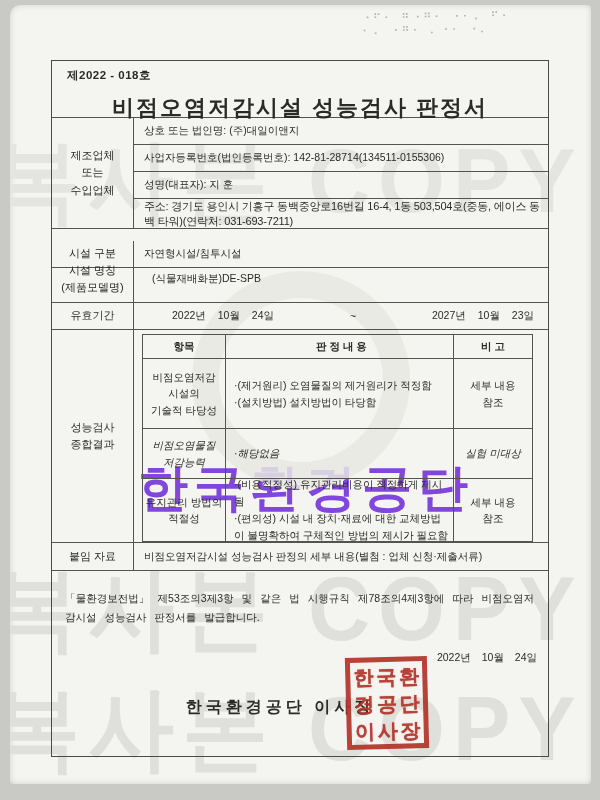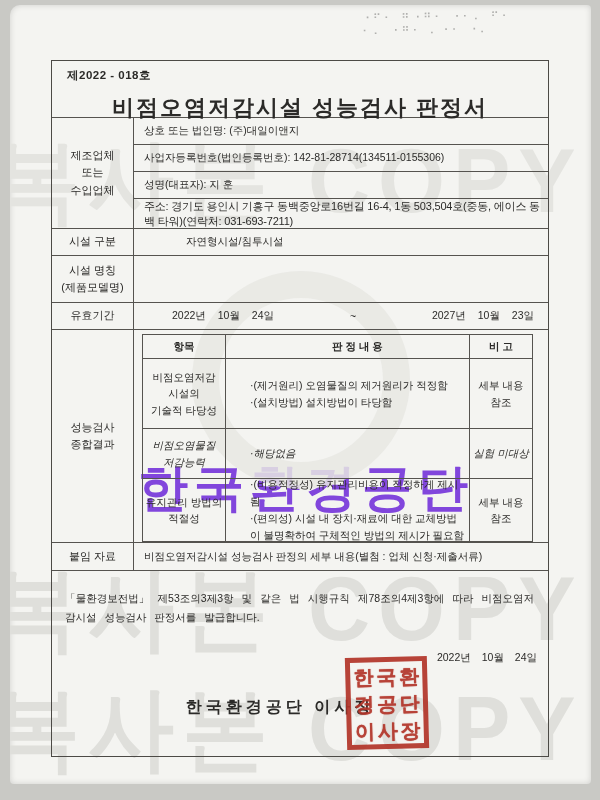--- a/index.html
+++ b/index.html
@@ -32,39 +32,39 @@
   .r-title  { top:0; height:57px; border-bottom:1px solid #55534f; display:block; }
   .doc-no   { position:absolute; left:15px; top:7px; font-size:11.5px; font-weight:600; letter-spacing:.5px; }
   .doc-title{ position:absolute; left:0; top:32px; width:100%; text-align:center; font-size:22px;
               font-weight:700; letter-spacing:2px; }
 
   .r-maker  { top:57px;  height:111px; }
   .sub { border-bottom:1px solid #55534f; display:flex; align-items:center; padding-left:10px; font-size:10.5px; }
   .sub:last-child { border-bottom:none; }
   .s1,.s2,.s3 { height:27px; } .s4 { height:29px; font-size:11px; letter-spacing:-.2px; }
 
-  .r-type   { top:168px; height:27px;gap:42px; }
+  .r-type   { top:180px; height:27px; }
   .r-name   { top:195px; height:47px;gap:8px; }
   .r-valid  { top:242px; height:27px; }
   .r-result { top:269px; height:213px; }
   .r-attach { top:482px; height:28px; }
   .r-footer { top:510px; height:185px; border-bottom:none; display:block; }
 
   .val { display:flex; align-items:center; height:100%; padding-left:10px; font-size:10.5px; }
   .valid-flex { display:flex; align-items:center; justify-content:space-between; height:100%;
                 padding:0 14px 0 38px; font-size:10.5px; word-spacing:9px; }
 
   
   .itab { position:absolute; left:8px; top:4px; width:391px; border:1px solid #55534f; font-size:10.5px; }
   .itr  { display:flex; border-bottom:1px solid #55534f; }
   .itr:last-child { border-bottom:none; }
   .c1 { width:83px;  min-width:83px;  border-right:1px solid #55534f; display:flex; align-items:center;
         justify-content:center; text-align:center; white-space:pre-line; line-height:1.55; }
   .c2 { width:228px; min-width:228px; border-right:1px solid #55534f; display:flex; align-items:center;
-        padding:4px 4px 4px 8px; white-space:pre-line; line-height:1.6;margin-left:16px; }
+        padding:4px 4px 4px 8px; white-space:pre-line; line-height:1.6; }
   .c3 { flex:1; display:flex; align-items:center; justify-content:center; text-align:center;
         white-space:pre-line; line-height:1.55; }
   .ith { height:24px; font-weight:600; }
   .ith .c1,.ith .c2,.ith .c3 { justify-content:center; }
   .ir1 { height:70px; } .ir2 { height:50px;font-style:italic; } .ir3 { height:62px; }
 
   
   .statement { padding:18px 14px 0 13px; font-size:10.5px; line-height:1.85; word-spacing:5px; text-align:justify; }
   .issue-date { position:absolute; right:11px; top:80px; font-size:10.5px; word-spacing:8px; }
   .issuer { position:absolute; left:0; top:126px; width:100%; text-align:center; font-size:16px;
@@ -110,20 +110,23 @@
     <div class="row r-type">
       <div class="lbl">시설 구분</div>
       <div class="cnt">
           <div class="val">자연형시설/침투시설</div>
         </div>
     </div>
 
     <div class="row r-name">
       <div class="lbl">시설 명칭
 (제품모델명)</div>
+      <div class="cnt">
+          <div class="val">(식물재배화분)DE-SPB</div>
+        </div>
     </div>
 
     <div class="row r-valid">
       <div class="lbl">유효기간</div>
       <div class="cnt">
         <div class="valid-flex">
           <span>2022년 10월 24일</span>
           <span>~</span>
           <span>2027년 10월 23일</span>
         </div>

